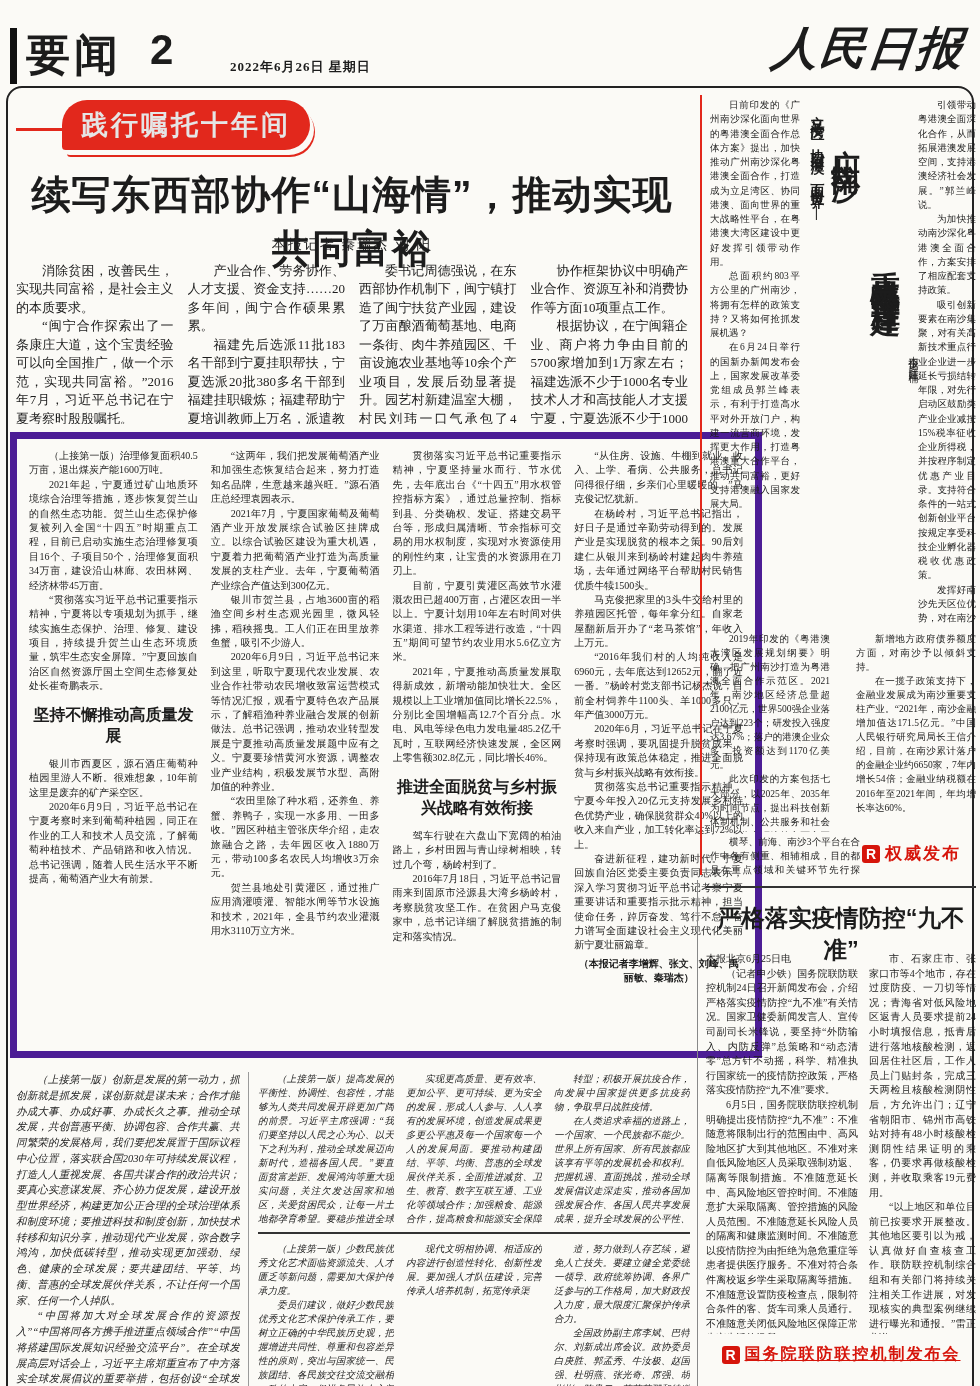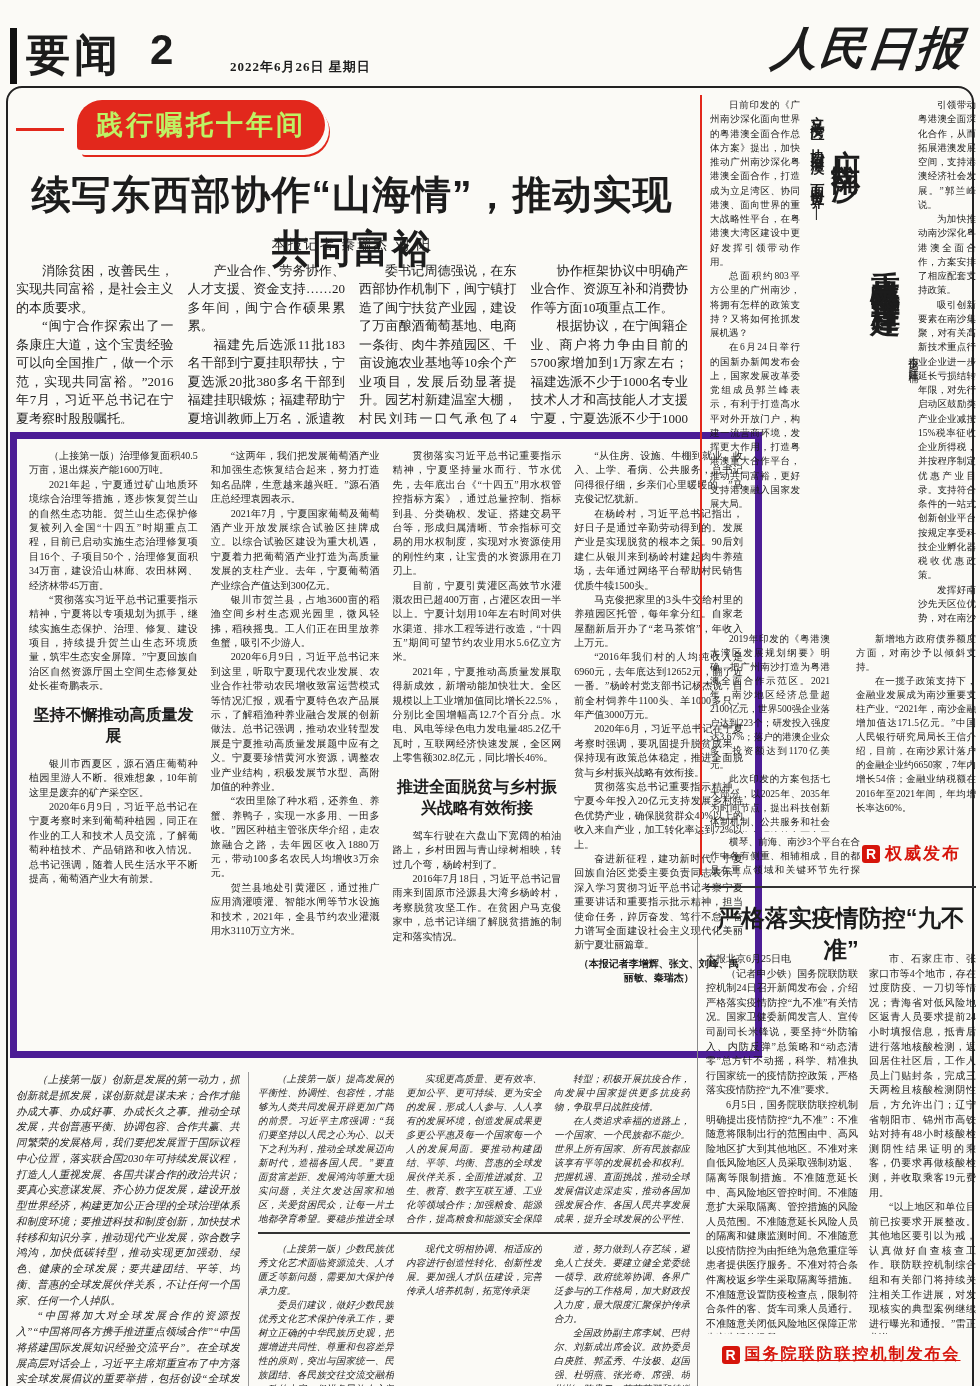--- a/index.html
+++ b/index.html
@@ -18,22 +18,22 @@
   .hdr-pageno { left:150px; top:26px; font-family:"Liberation Sans",sans-serif;
     font-size:42px; font-weight:bold; }
   .hdr-date { left:230px; top:58px; font-size:13px; font-weight:bold; letter-spacing:1px; }
   .masthead { right:16px; top:18px; font-size:46px; font-weight:bold;
     font-family:"DejaVu Serif",serif; font-style:italic; letter-spacing:2px; transform:skewX(-6deg); }
   
   .news p { text-indent:2em; text-align:justify; margin:0; }
   .col { overflow:hidden; }
   
   .badge-line { left:16px; top:128px; width:48px; height:3px; background:#e2281c; }
-  .badge { left:77px; top:100px; width:248px; height:50px; background:#e2281c;
-    color:#bef264; font-family:"Liberation Sans",sans-serif; font-weight:bold; font-size:27px;
+  .badge { left:62px; top:100px; width:248px; height:50px; background:#e2281c;
+    color:#e5e5e5; font-family:"Liberation Sans",sans-serif; font-weight:bold; font-size:27px;
     letter-spacing:3px; display:flex; align-items:center; justify-content:center;
     border-radius:26px 26px 26px 4px; box-shadow:4px 5px 0 #fbfaf6, 5px 7px 0 #e2281c; }
   .lead-headline { left:16px; top:168px; width:672px; text-align:center;
     font-family:"Liberation Sans",sans-serif; font-weight:bold; font-size:39px; letter-spacing:1px; }
   .lead-byline { left:16px; top:236px; width:672px; text-align:center; font-size:14px; letter-spacing:2px; }
   .lead-cols { left:16px; top:262px; width:672px; height:162px; display:flex; gap:14px; }
   .lead-cols .col { flex:1; font-size:13px; line-height:1.42; }
   
   .redbox { left:10px; top:432px; width:752px; height:626px; border:7px solid #4c1d95;
     background:#fbfaf6; padding:10px 12px; display:flex; gap:13px; }

